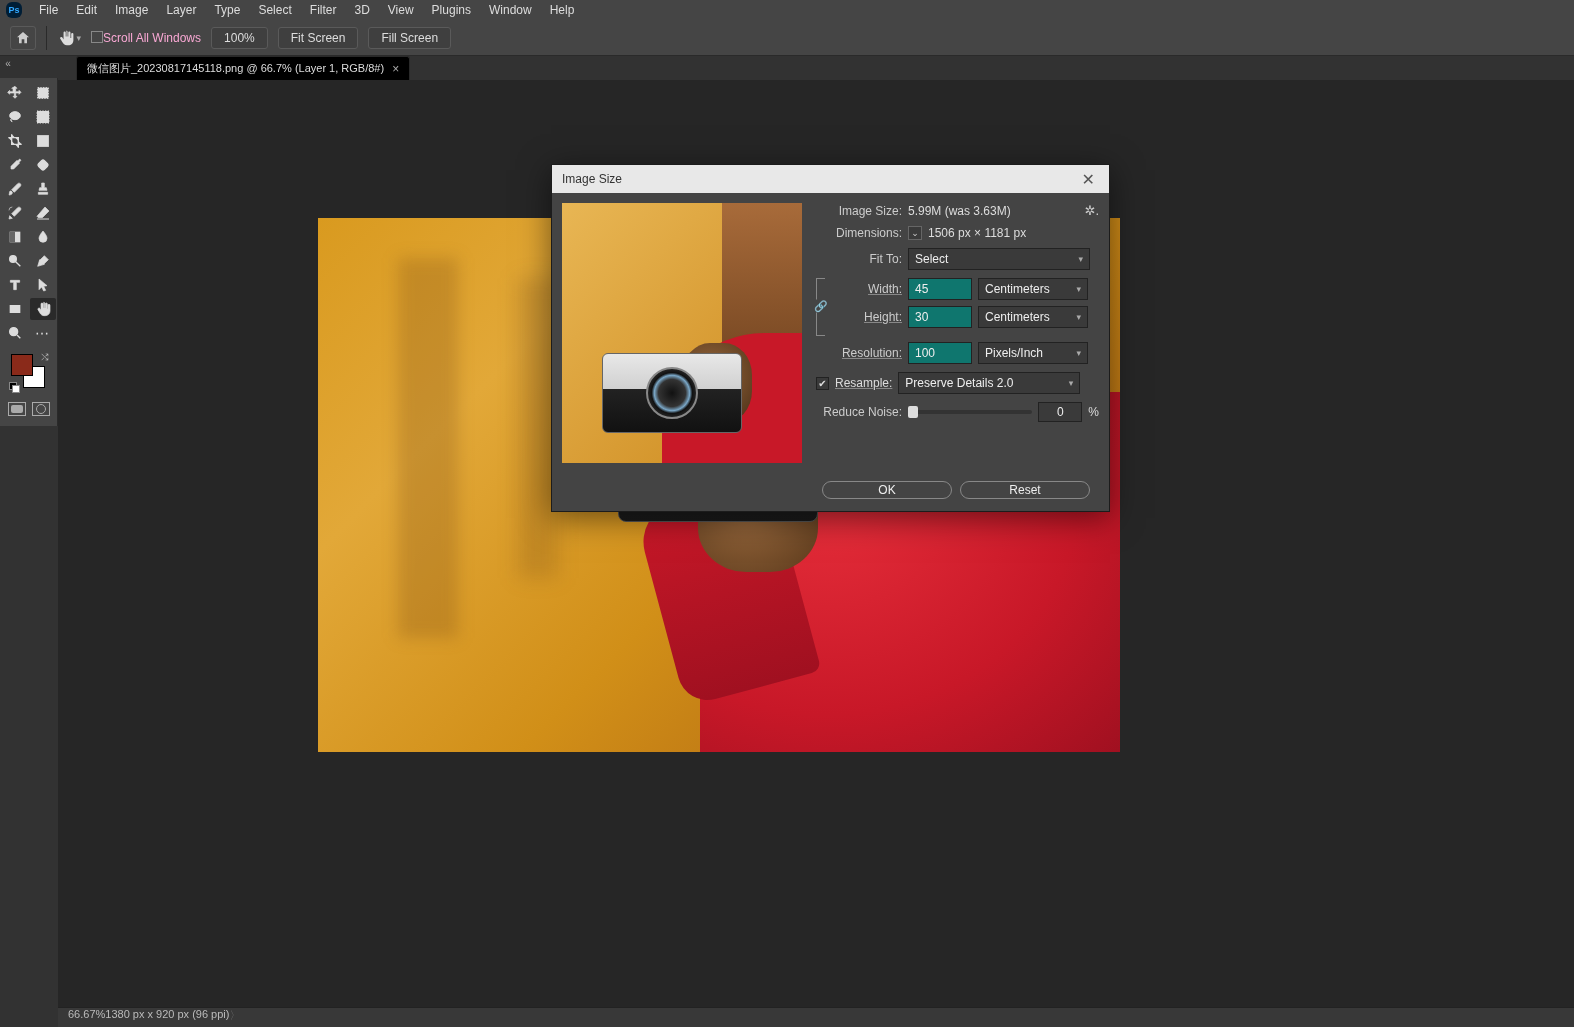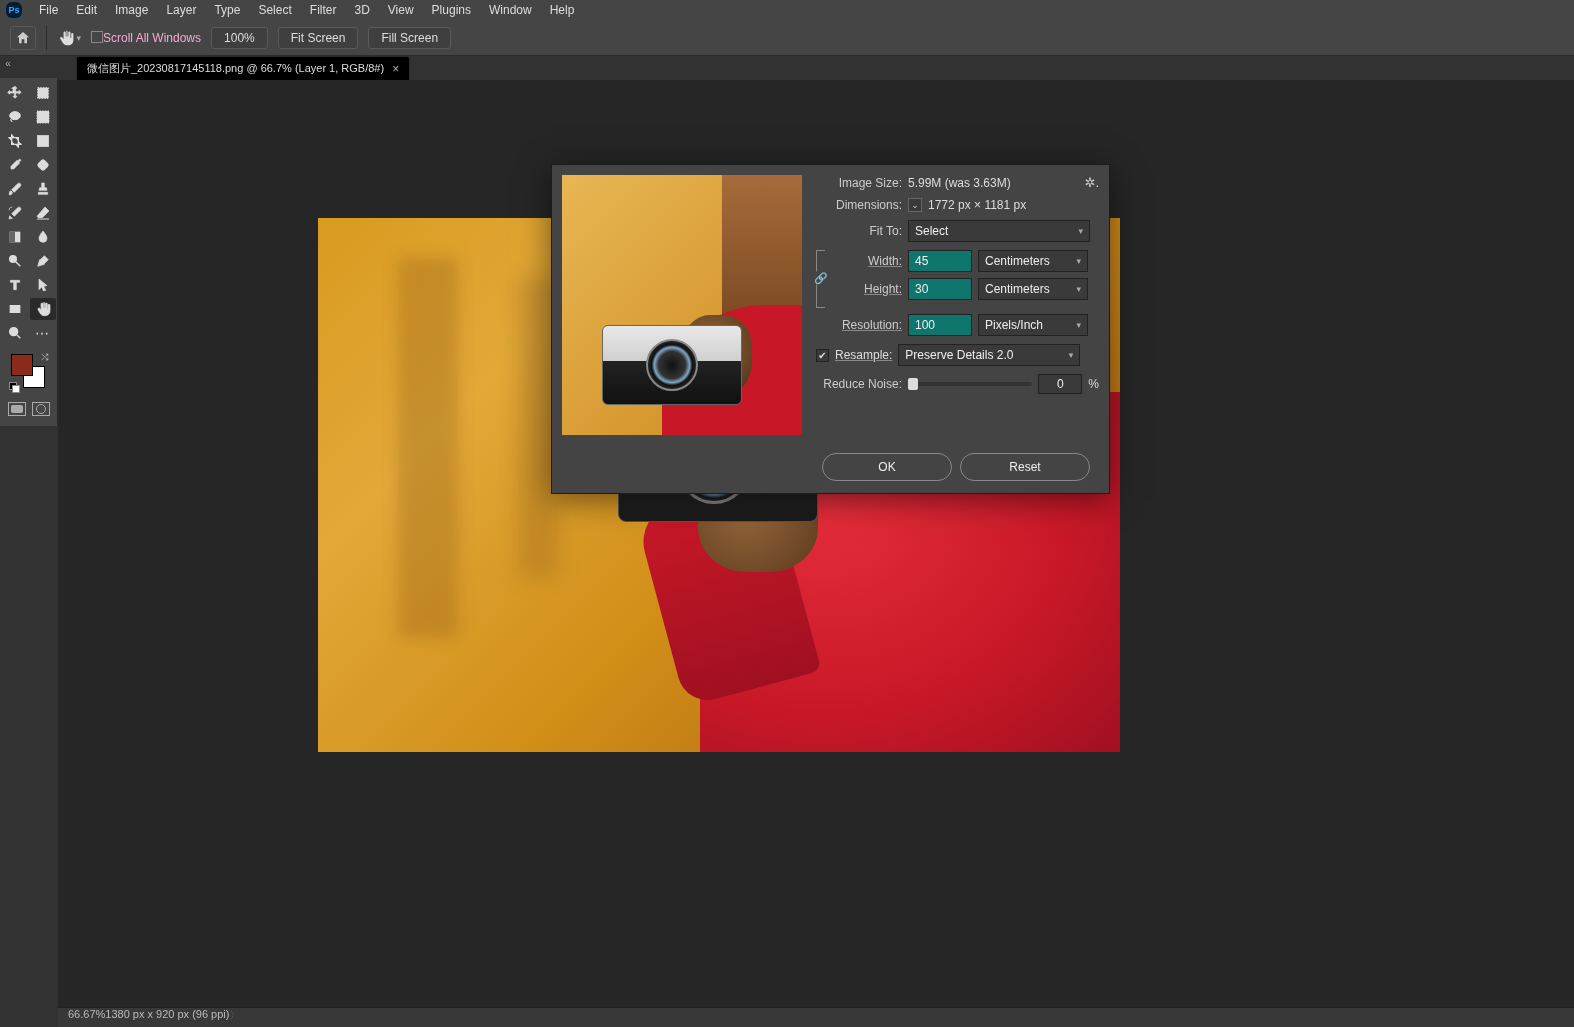--- a/index.html
+++ b/index.html
@@ -87,21 +87,21 @@
 .dlg-select.wide{ width:182px; }
 .chev{ font-size:9px; color:#aaa; }
 .link-bracket { position:relative; width:14px; height:56px; margin-right:-4px; }
 .link-bracket::before{content:'';position:absolute;left:0;top:0;width:8px;height:100%;border:1px solid #888;border-right:none;}
 .link-icon{position:absolute;left:-2px;top:50%;transform:translateY(-50%);font-size:11px;color:#ccc;background:#444;}
 .cb2{ width:13px;height:13px;background:#3a3a3a;border:1px solid #222;display:flex;align-items:center;justify-content:center;color:#ddd;font-size:10px;}
 .slider-track{ flex:1; height:4px; background:#333; border-radius:2px; position:relative; }
 .slider-thumb{ position:absolute; left:0; top:-4px; width:10px; height:12px; background:#ddd; border-radius:2px; }
 .noise-val{ width:44px; height:20px; background:#3a3a3a; border:1px solid #222; color:#eee; text-align:center; font-size:12px; display:flex;align-items:center;justify-content:center;}
 .dlg-buttons{ display:flex; gap:8px; padding:8px 10px 12px; justify-content:flex-start; margin-left:260px;}
-.dlg-btn{ width:130px; height:28px; border:1px solid #888; background:#444; color:#eee; border-radius:14px; font-size:12px; display:flex; align-items:center; justify-content:center; }
+.dlg-btn{ width:130px; height:18px; border:1px solid #888; background:#444; color:#eee; border-radius:14px; font-size:12px; display:flex; align-items:center; justify-content:center; }
 
 .group-whr{ display:flex; align-items:center; gap:6px;}
 </style>
 </head>
 <body>
 
 <div class="menubar">
   <div class="ps-icon">Ps</div>
   <div class="menu-item">File</div>
   <div class="menu-item">Edit</div>
@@ -294,38 +294,42 @@
   </div>
 </div>
 
 <div class="statusbar">
   <span>66.67%</span>
   <span>1380 px x 920 px (96 ppi)</span>
   <span class="sep">〉</span>
 </div>
 
 <div class="dialog">
+  <div class="dlg-title">
+    <span>Image Size</span>
+    <span class="dlg-close">✕</span>
+  </div>
   <div class="dlg-body">
     <div class="dlg-preview">
       <div class="pv-hair"></div>
         <div class="pv-coat"></div>
         <div class="pv-glove"></div>
         <div class="pv-cam"></div>
         <div class="pv-lens"></div>
     </div>
     <div class="dlg-right">
       <div class="dlg-row">
         <span class="lbl">Image Size:</span>
         <span class="dlg-val">5.99M (was 3.63M)</span>
         <span class="gear">✲.</span>
       </div>
       <div class="dlg-row">
         <span class="lbl">Dimensions:</span>
         <span class="dim-chevron">⌄</span>
-        <span class="dlg-val">1772 px  ×  1181 px</span>
+        <span class="dlg-val">1506 px  ×  1181 px</span>
       </div>
       <div class="dlg-row">
         <span class="lbl">Fit To:</span>
         <div class="dlg-select wide">
             <span>Select</span>
             <span class="chev">▾</span>
           </div>
       </div>
 
       <div class="dlg-row" style="align-items:stretch;">

